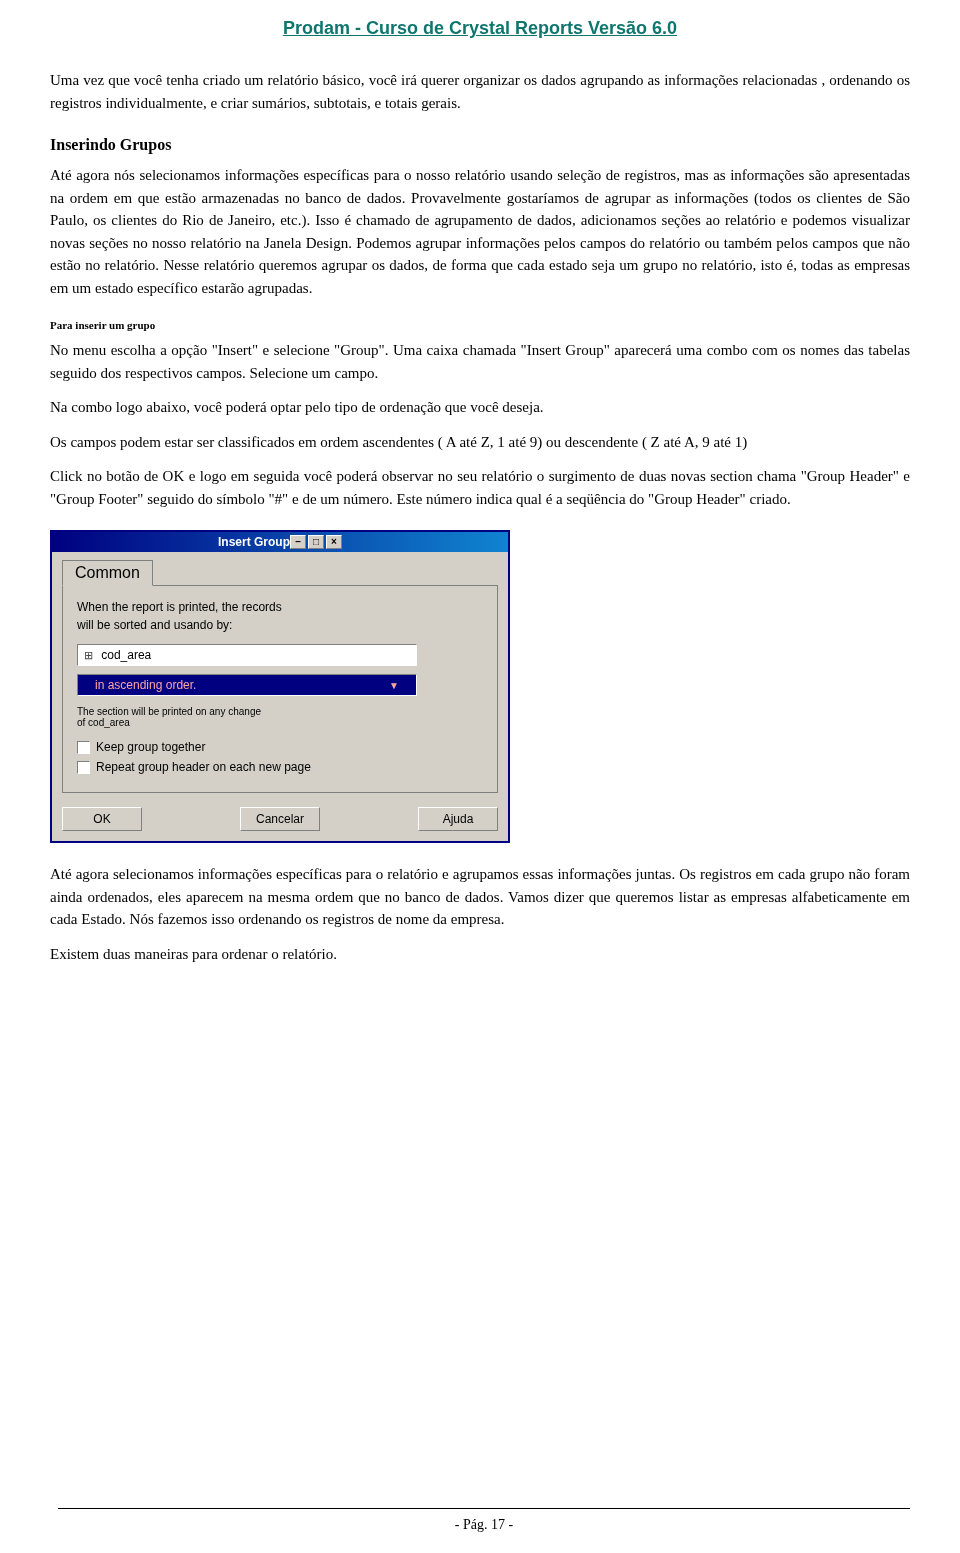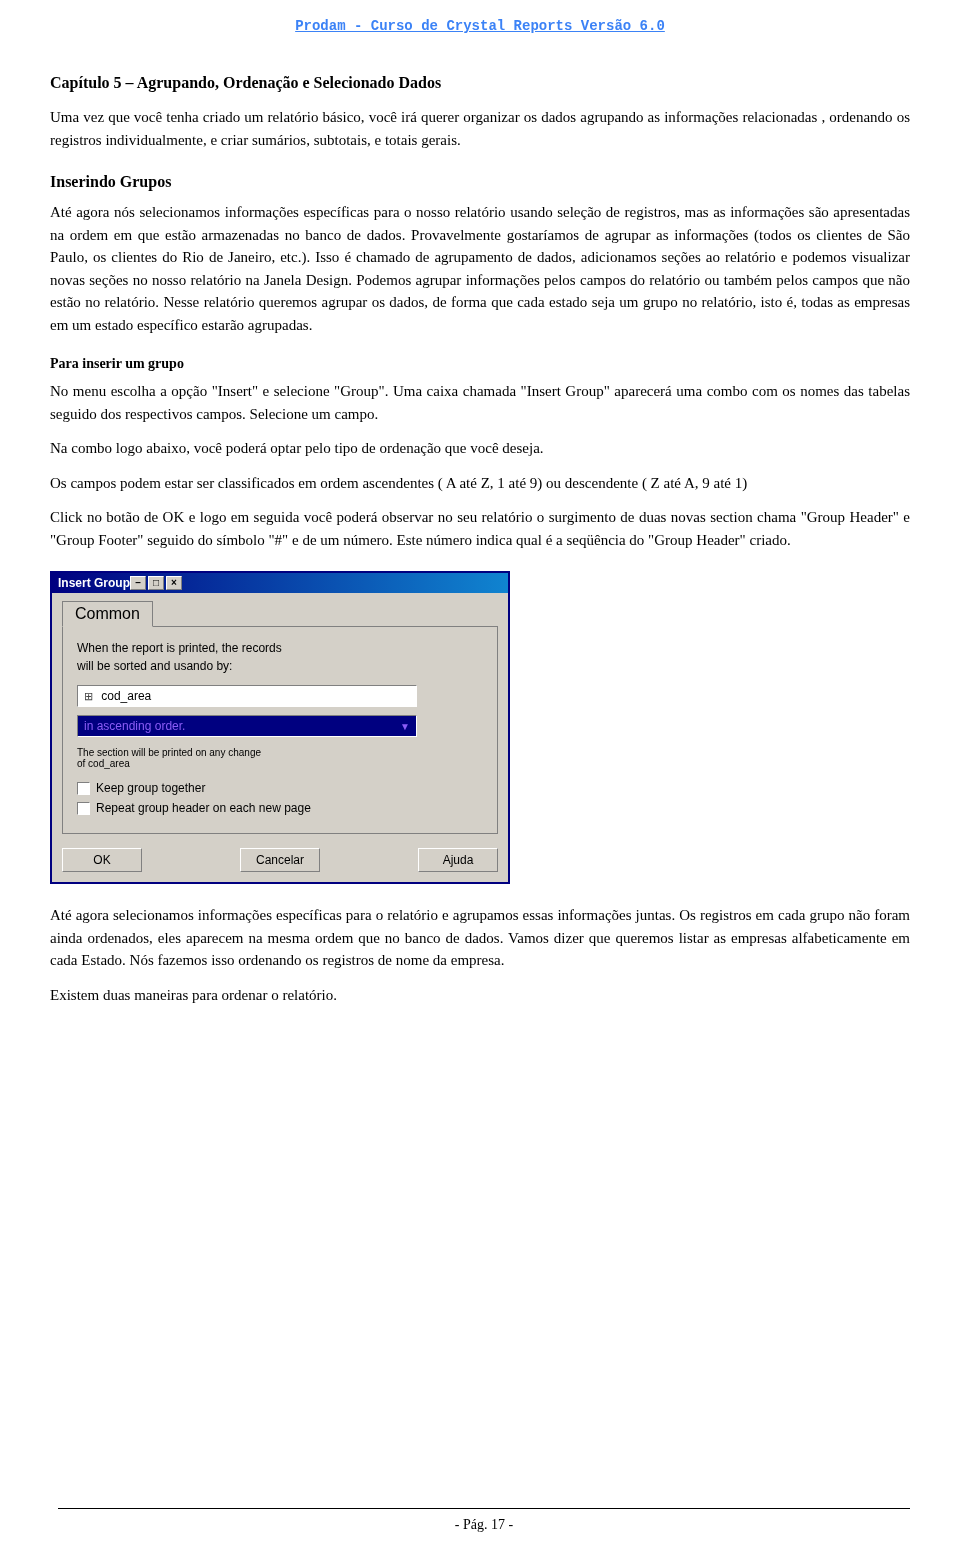--- a/index.html
+++ b/index.html
@@ -11,25 +11,25 @@
       width: 960px;
       min-height: 1553px;
       position: relative;
     }
     .page-header {
       text-align: center;
       padding: 18px 0 10px 0;
       border-bottom: none;
     }
     .page-header h1 {
-      font-size: 14px;
-      font-weight: bold;
-      color: #3b82f6;
+      font-size: 18px;
+      font-weight: bold;
+      color: #0f766e;
       text-decoration: underline;
-      font-family: Liberation Mono, monospace;
+      font-family: Liberation Sans, sans-serif;
     }
     .page-content {
       padding: 20px 50px 60px 50px;
     }
     .chapter-title {
       font-size: 16px;
       font-weight: bold;
       margin-bottom: 14px;
       margin-top: 10px;
     }
@@ -39,21 +39,21 @@
       margin-bottom: 12px;
       font-size: 15px;
     }
     .section-title {
       font-size: 16px;
       font-weight: bold;
       margin-top: 22px;
       margin-bottom: 10px;
     }
     .subsection-title {
-      font-size: 14px;
+      font-size: 11px;
       font-weight: bold;
       margin-top: 20px;
       margin-bottom: 8px;
     }
 
     
     .dialog-container {
       margin: 20px 0 20px 0;
       display: flex;
       justify-content: flex-start;
@@ -63,21 +63,21 @@
       border: 2px solid #000080;
       background: #d4d0c8;
       font-family: Arial, Tahoma, sans-serif;
       font-size: 12px;
     }
     .dialog-titlebar {
       background: linear-gradient(to right, #000080, #1084d0);
       color: white;
       padding: 3px 6px;
       display: flex;
-      justify-content: flex-start;
+      justify-content: center;
       align-items: center;
       font-size: 12px;
       font-weight: bold;
     }
     .dialog-titlebar-buttons {
       display: flex;
       gap: 2px;
     }
     .titlebar-btn {
       width: 16px;
@@ -142,24 +142,24 @@
       font-size: 11px;
       color: #444;
     }
     .dialog-select-row {
       margin-bottom: 8px;
     }
     .dialog-select {
       width: 340px;
       height: 22px;
       background: #000080;
-      color: #8b5cf6;
+      color: #fca5a5;
       border: 1px solid;
       border-color: #808080 #ffffff #ffffff #808080;
-      padding: 2px 6px;
+      padding: 2px 17px;
       font-size: 12px;
       display: flex;
       align-items: center;
       justify-content: space-between;
     }
     .dialog-select-arrow {
       font-size: 10px;
     }
     .dialog-note {
       font-size: 10px;
@@ -216,21 +216,20 @@
   </style>
 </head>
 <body>
 
 <div class="page-header">
   <h1>Prodam  -  Curso de Crystal Reports Versão 6.0</h1>
 </div>
 
 <div class="page-content">
 
-  <p class="chapter-title">Capítulo 5 – Agrupando, Ordenação e Selecionado Dados</p>
 
   <p class="body-text">Uma vez que você tenha criado um relatório básico, você irá querer organizar os dados agrupando as informações relacionadas , ordenando os registros individualmente, e criar sumários, subtotais, e totais gerais.</p>
 
   <p class="section-title">Inserindo Grupos</p>
 
   <p class="body-text">Até agora nós selecionamos informações específicas para o nosso relatório usando seleção de registros, mas as informações são apresentadas na ordem em que estão armazenadas no banco de dados. Provavelmente gostaríamos de agrupar as informações (todos os clientes de São Paulo, os clientes do Rio de Janeiro, etc.). Isso é chamado de agrupamento de dados, adicionamos seções ao relatório e podemos visualizar novas seções no nosso relatório na Janela Design. Podemos agrupar informações pelos campos do relatório ou também pelos campos que não estão no relatório. Nesse relatório queremos agrupar os dados, de forma que cada estado seja um grupo no relatório, isto é, todas as empresas em um estado específico estarão agrupadas.</p>
 
   <p class="subsection-title">Para inserir um grupo</p>
 
   <p class="body-text">No menu escolha a opção "Insert" e selecione "Group". Uma caixa chamada "Insert Group" aparecerá uma combo com os nomes das tabelas seguido dos respectivos campos. Selecione um campo.</p>

